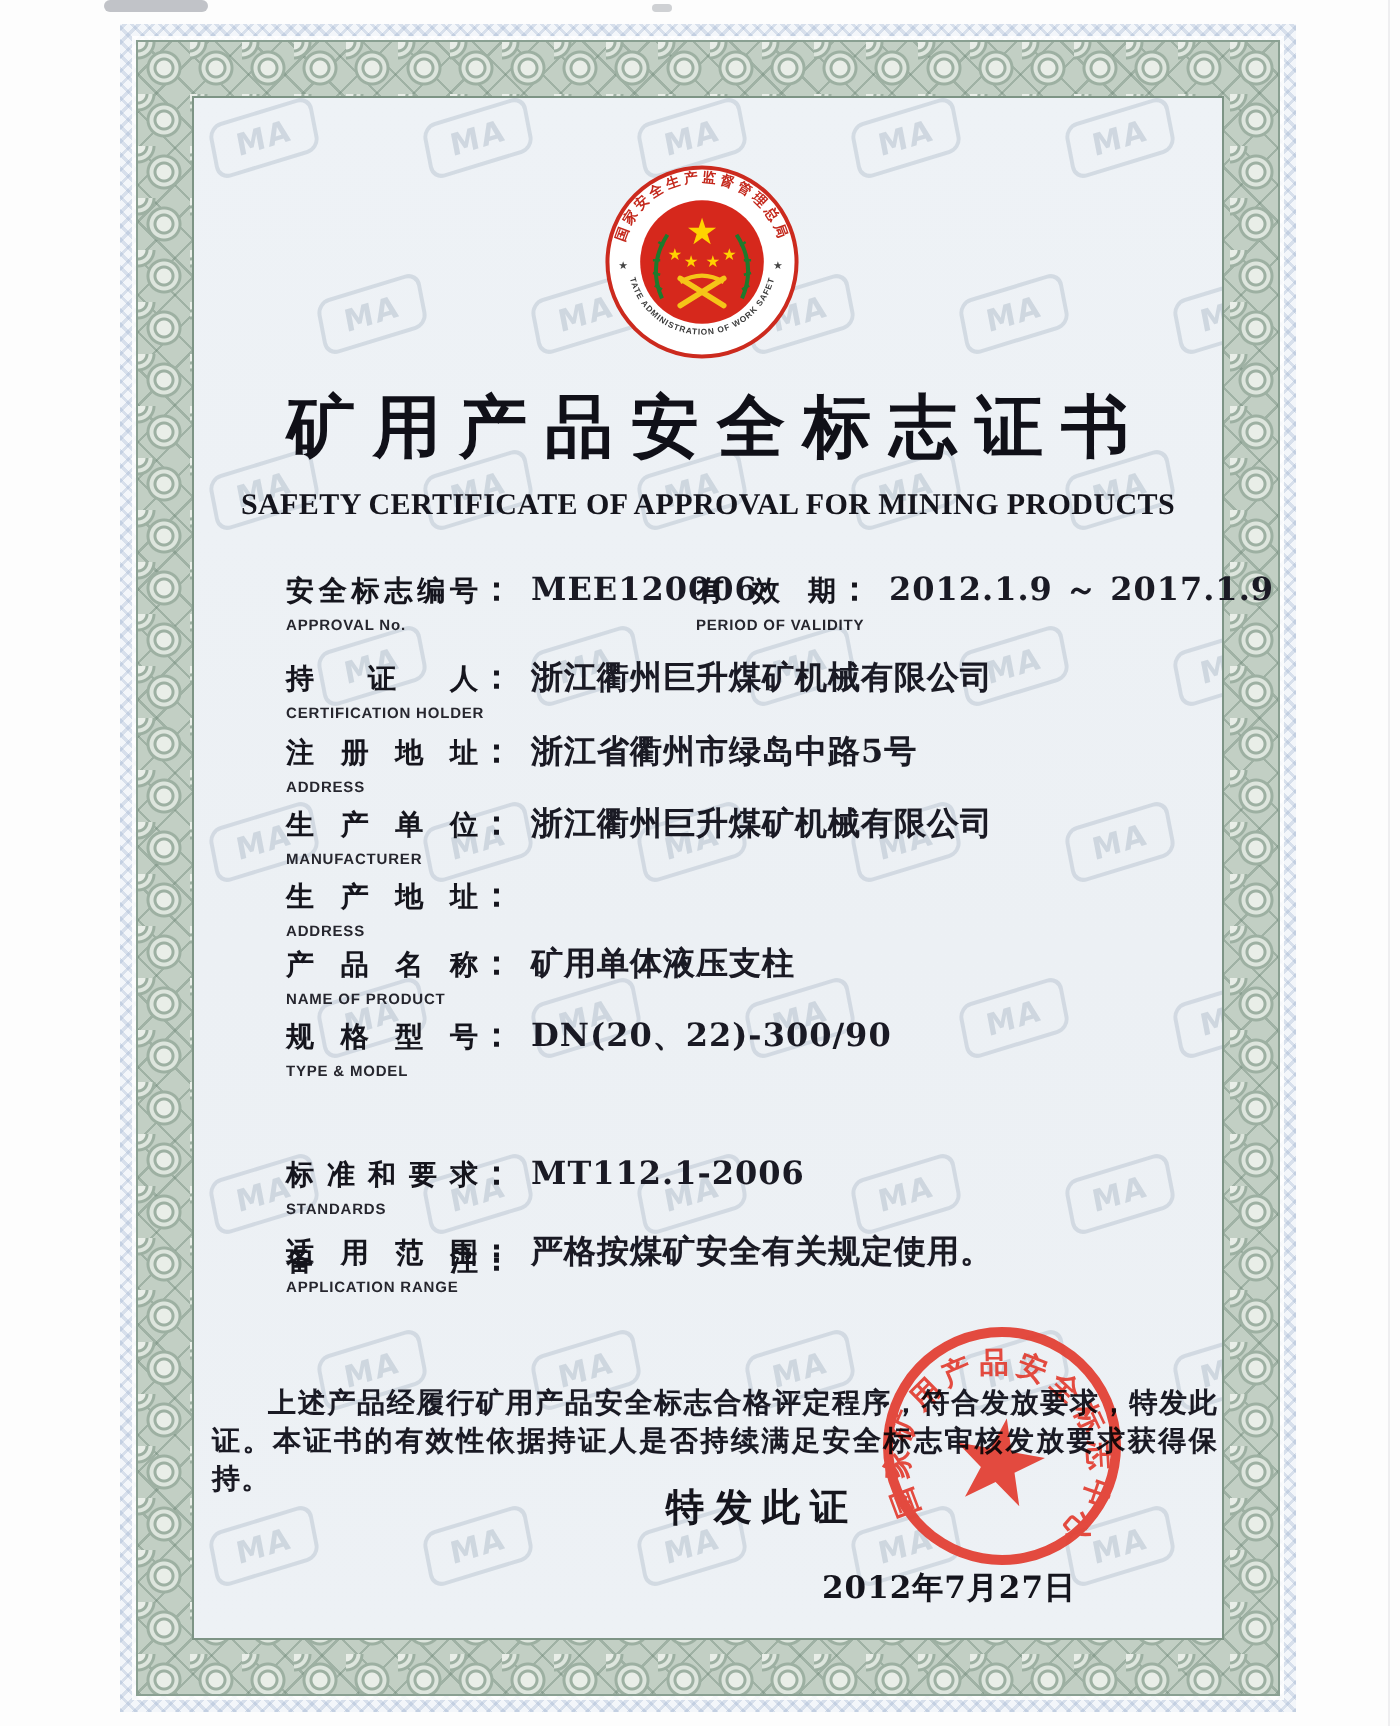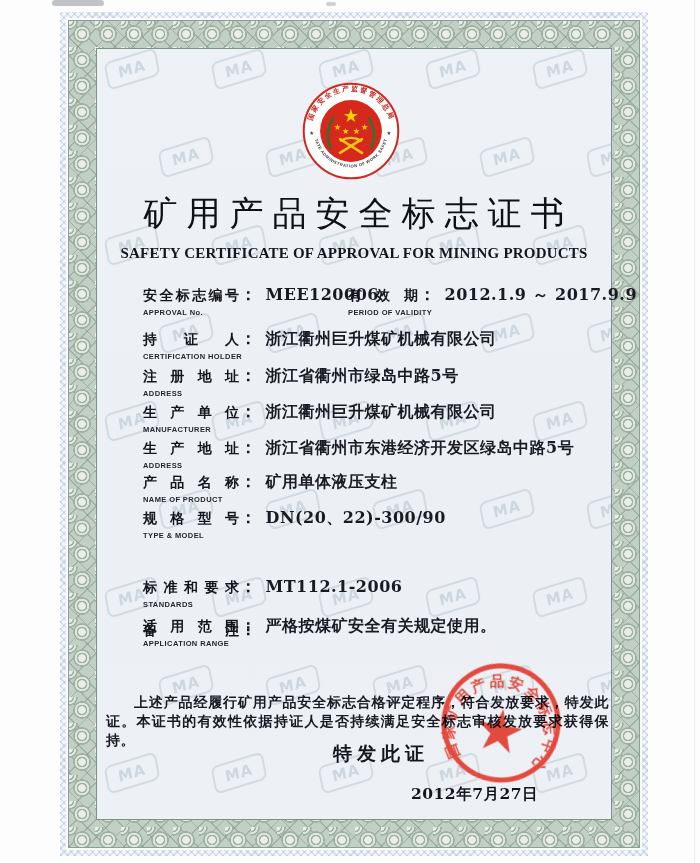--- a/index.html
+++ b/index.html
@@ -44,21 +44,21 @@
     border-radius:7px;transform:rotate(-17deg) skewX(-6deg);
     color:rgba(164,178,193,.42);font:bold 15px "DejaVu Sans",sans-serif;
     display:flex;align-items:center;justify-content:center;letter-spacing:1px;
   }
   .content{position:absolute;inset:0;z-index:2;color:#15151d;}
 
   .emblem{position:absolute;left:204px;top:32px;width:100px;height:100px;}
 
   .title-zh{
     position:absolute;left:0;right:0;top:142px;text-align:center;
-    font-size:34px;font-weight:normal;letter-spacing:9px;color:#101018;
+    font-size:34px;font-weight:bold;letter-spacing:9px;color:#101018;
     font-family:"DejaVu Serif","Liberation Serif",serif;white-space:nowrap;text-indent:9px;
   }
   .title-en{
     position:absolute;left:0;right:0;top:196px;text-align:center;
     font-size:15px;font-weight:bold;letter-spacing:.2px;color:#15151d;
     font-family:"Liberation Serif",serif;white-space:nowrap;
   }
 
   .field{position:absolute;white-space:nowrap;}
   .fline{display:flex;align-items:baseline;}
@@ -191,21 +191,21 @@
             <span class="lbl">安全标志编号</span>
               <span class="colon">：</span>
             <span class="val">MEE120006</span>
           </div>
           <div class="en">APPROVAL No.</div>
         </div>
         <div class="field" style="left:251px;top:235px;">
           <div class="fline">
             <span class="lbl narrow">有效期</span>
               <span class="colon">：</span>
-            <span class="val">2012.1.9 ～ 2017.9.9</span>
+            <span class="val">2012.1.9 ～ 2017.1.9</span>
           </div>
           <div class="en">PERIOD OF VALIDITY</div>
         </div>
 
         <div class="field" style="left:46px;top:279px;">
           <div class="fline">
             <span class="lbl">持证人</span>
               <span class="colon">：</span>
             <span class="val">浙江衢州巨升煤矿机械有限公司</span>
           </div>
@@ -227,21 +227,20 @@
               <span class="colon">：</span>
             <span class="val">浙江衢州巨升煤矿机械有限公司</span>
           </div>
           <div class="en">MANUFACTURER</div>
         </div>
 
         <div class="field" style="left:46px;top:388px;">
           <div class="fline">
             <span class="lbl">生产地址</span>
               <span class="colon">：</span>
-            <span class="val">浙江省衢州市东港经济开发区绿岛中路5号</span>
           </div>
           <div class="en">ADDRESS</div>
         </div>
 
         <div class="field" style="left:46px;top:422px;">
           <div class="fline">
             <span class="lbl">产品名称</span>
               <span class="colon">：</span>
             <span class="val">矿用单体液压支柱</span>
           </div>

